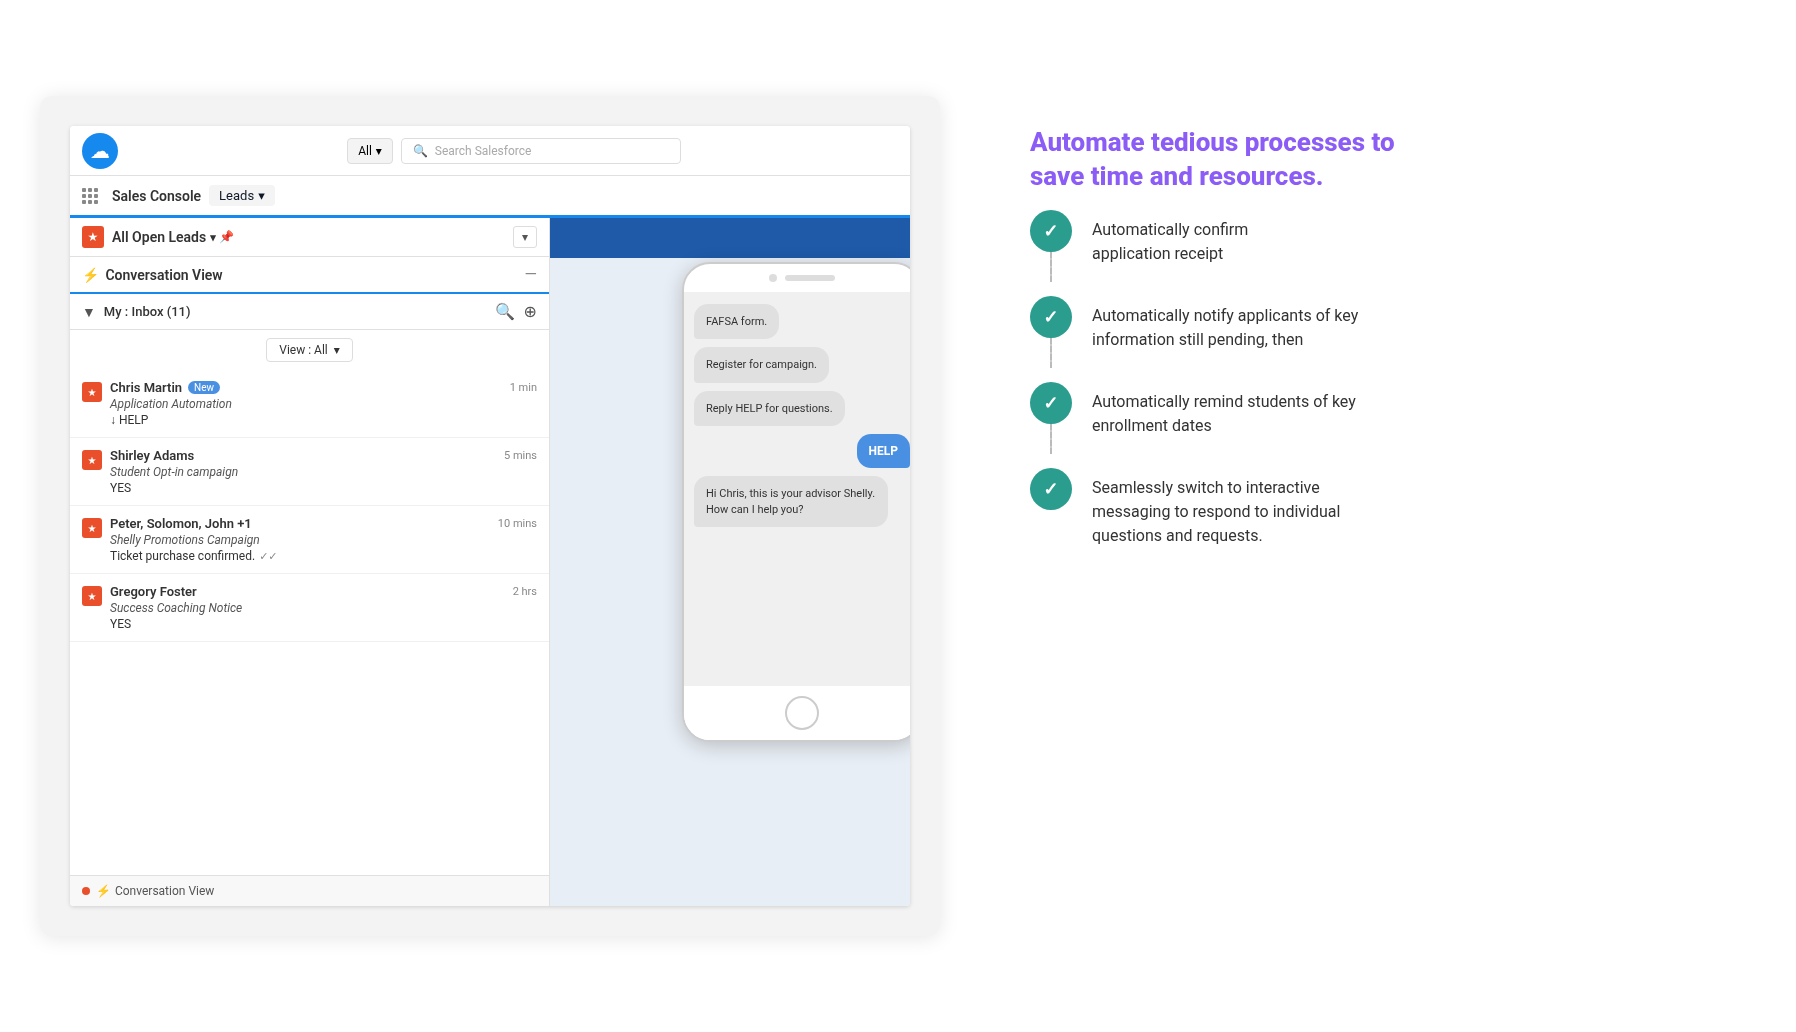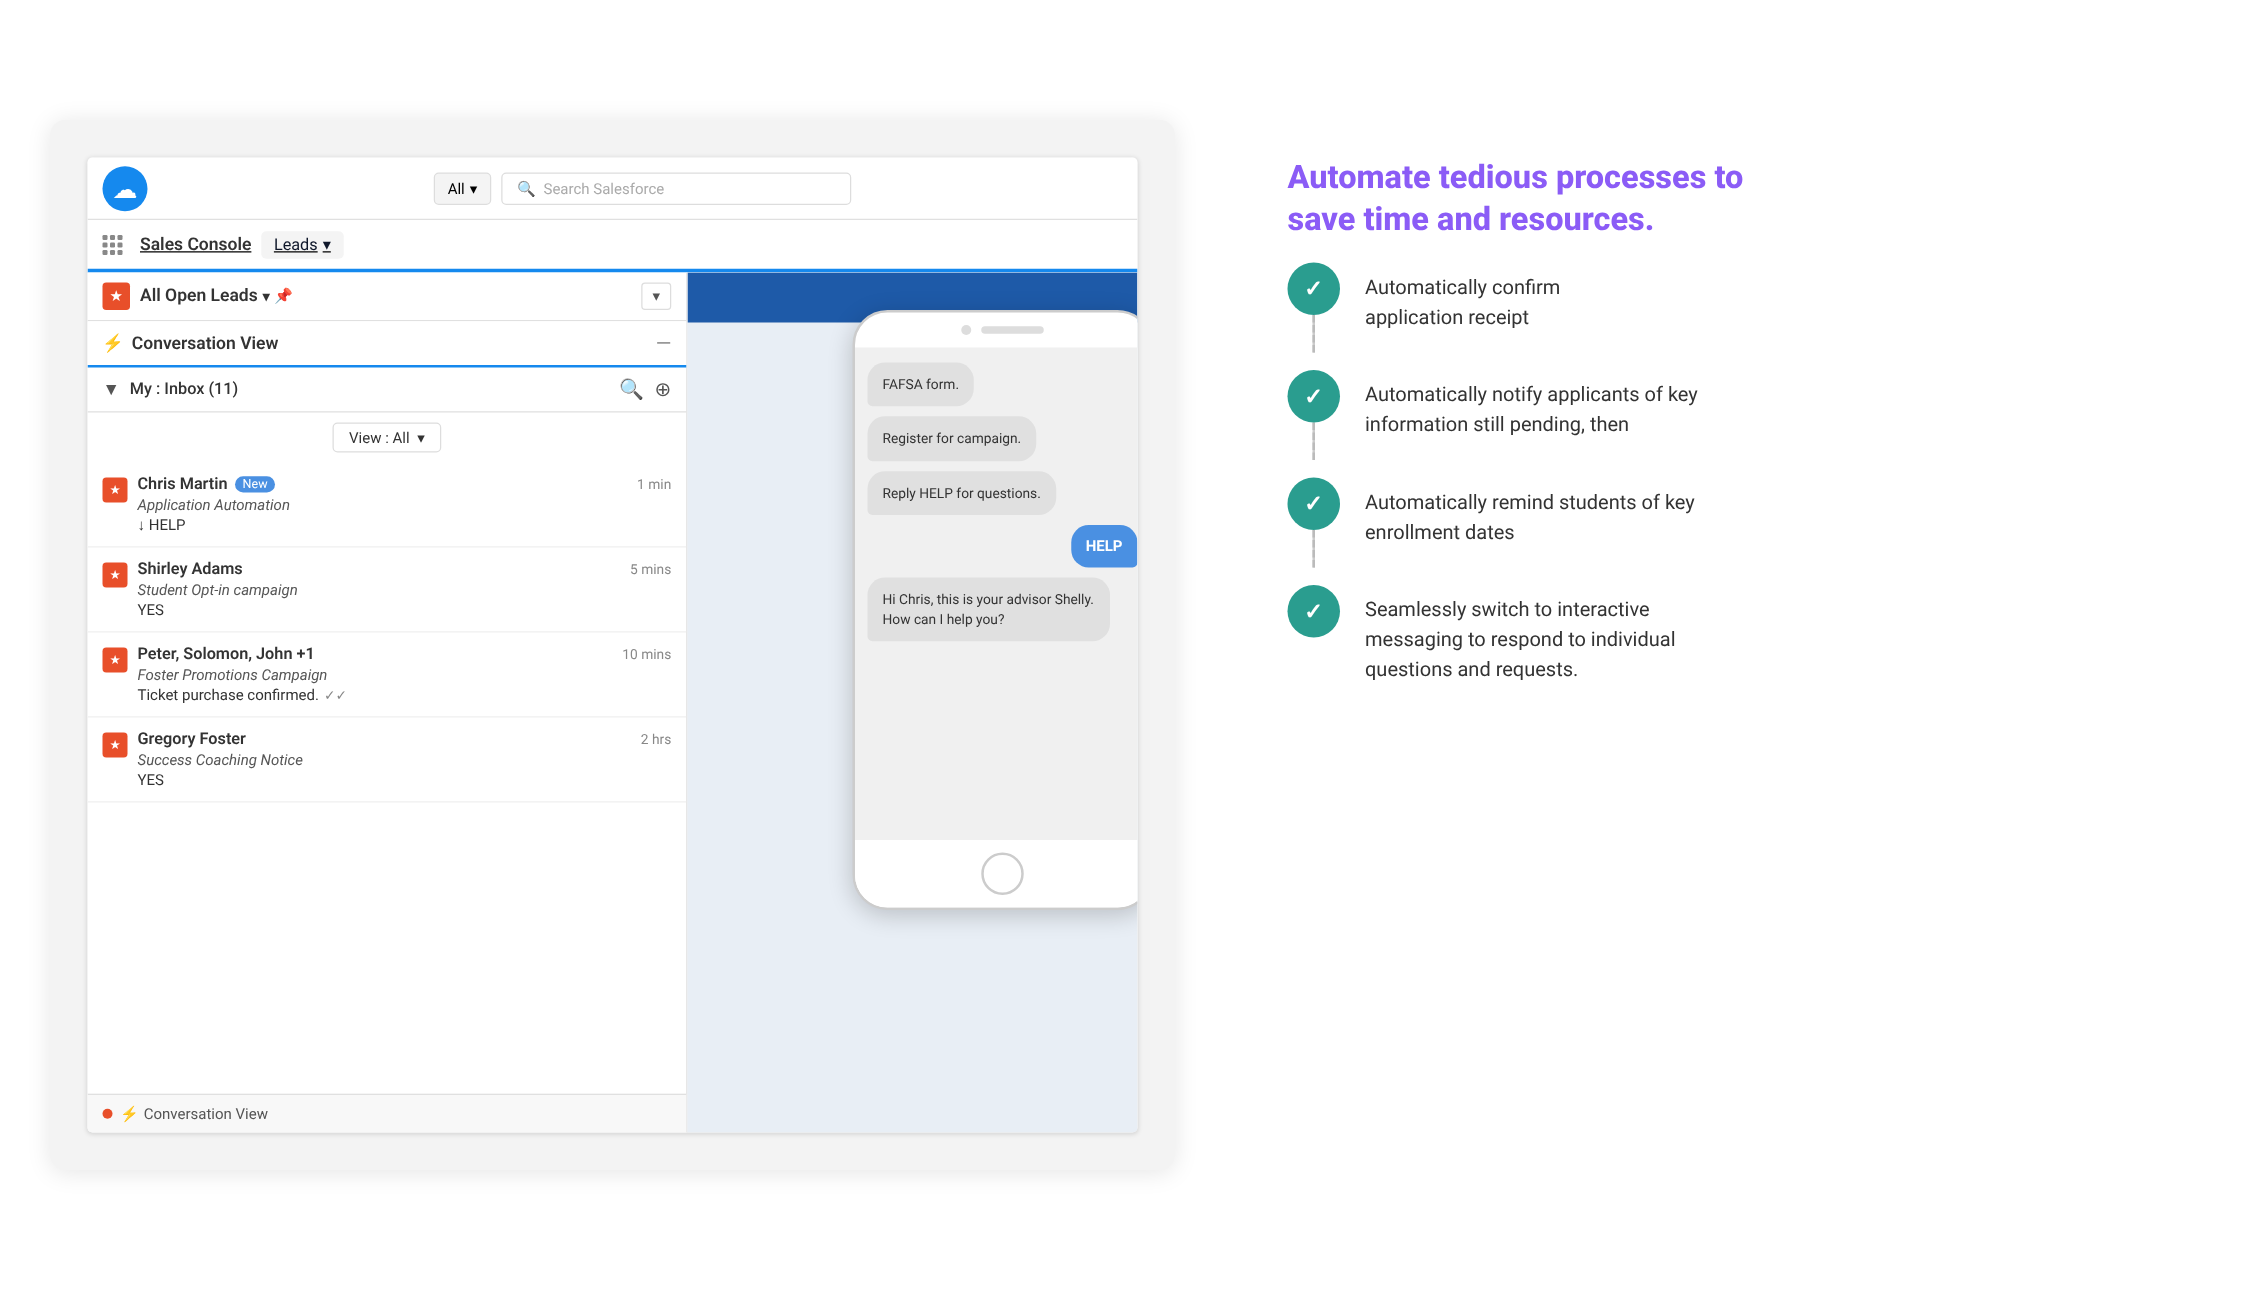--- a/index.html
+++ b/index.html
@@ -103,21 +103,20 @@
 
     
     .sf-nav {
       background: #fff;
       border-bottom: 3px solid #1589ee;
       display: flex;
       align-items: center;
       padding: 0 12px;
       height: 42px;
       gap: 8px;
-      text-decoration: underline;
     }
 
     .sf-nav-grid {
       display: grid;
       grid-template-columns: repeat(3,1fr);
       grid-template-rows: repeat(3,1fr);
       gap: 2px;
       width: 16px;
       height: 16px;
       margin-right: 6px;
@@ -394,21 +393,21 @@
     }
 
     .sf-right-blue-header {
       background: #1e5aa8;
       height: 40px;
     }
 
     
     .phone-mockup {
       position: absolute;
-      top: 30px;
+      top: 44px;
       left: 50%;
       transform: translateX(-20%);
       width: 240px;
       height: 480px;
       background: #fff;
       border-radius: 28px;
       border: 2px solid #ccc;
       box-shadow: 0 4px 20px rgba(0,0,0,0.2);
       display: flex;
       flex-direction: column;
@@ -669,21 +668,21 @@
               </div>
             </div>
 
             <div class="sf-conv-item">
               <div class="sf-item-icon">★</div>
               <div class="sf-item-content">
                 <div class="sf-item-name-row">
                   <span class="sf-item-name">Peter, Solomon, John +1</span>
                   <span class="sf-item-time">10 mins</span>
                 </div>
-                <div class="sf-item-campaign">Foster Promotions Campaign</div>
+                <div class="sf-item-campaign">Shelly Promotions Campaign</div>
                 <div class="sf-item-message">
                   Ticket purchase confirmed.
                   <span class="sf-checkmark">✓✓</span>
                 </div>
               </div>
             </div>
 
             <div class="sf-conv-item">
               <div class="sf-item-icon">★</div>
               <div class="sf-item-content">

